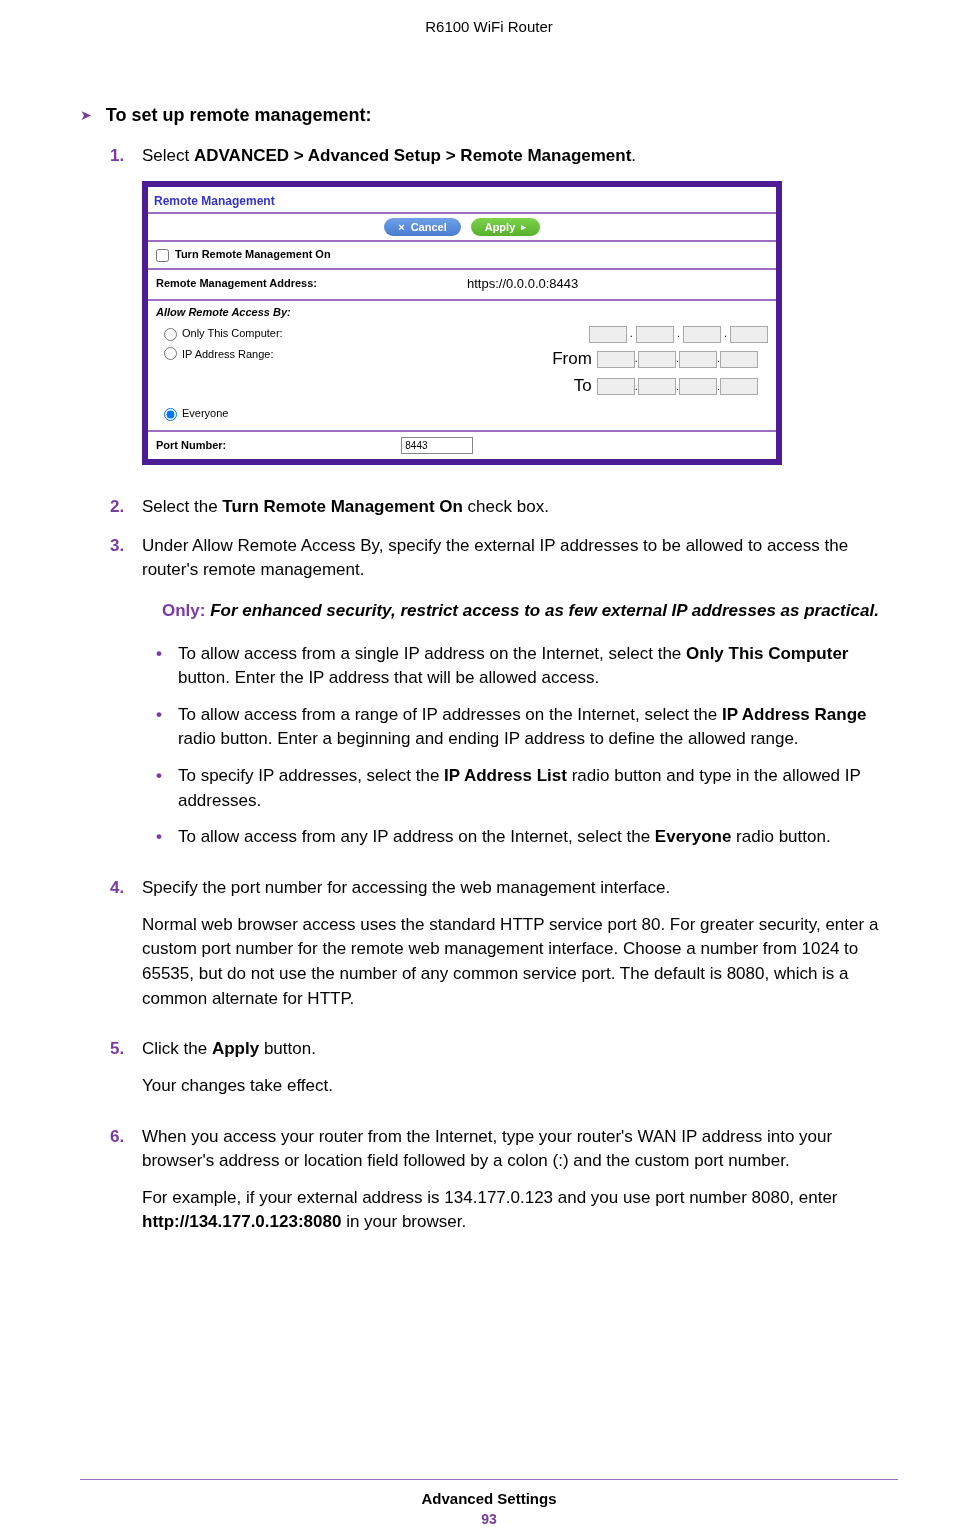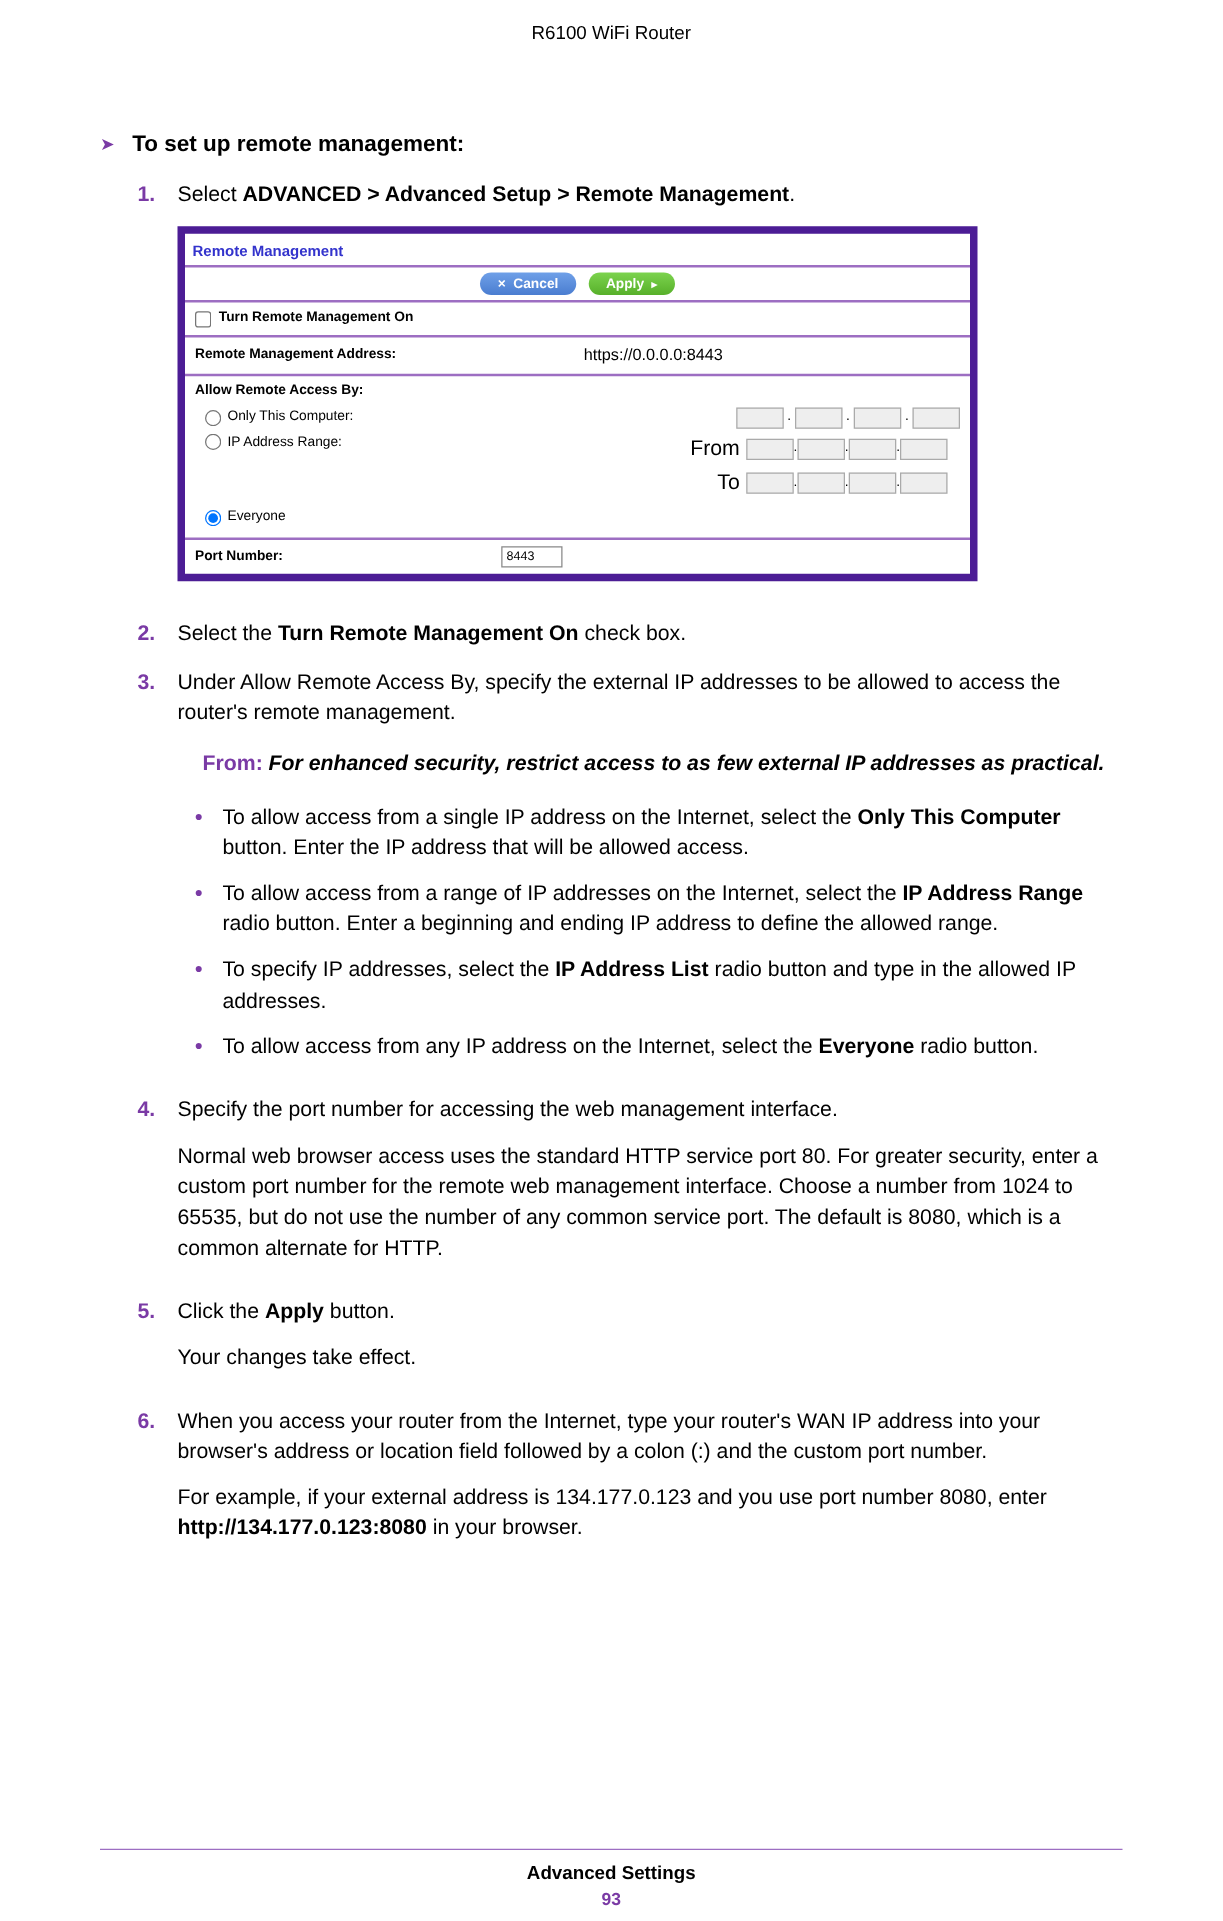--- a/index.html
+++ b/index.html
@@ -124,21 +124,21 @@
     }
     .panel-row .chk { margin-right: 6px; }
     .panel-row .lbl { font-weight: bold; font-size: 11px; }
     .addr-row { display: flex; }
     .addr-row .lbl { flex: 0 0 auto; }
     .addr-row .val { margin-left: 150px; font-size: 13px; }
     .allow-section {
       border-bottom: 2px solid #9d6ec2;
       padding: 4px 8px 6px 8px;
     }
-    .allow-section .lbl { font-weight: bold; font-size: 11px; display:block; margin-bottom:3px;}
+    .allow-section .lbl { font-weight: bold; font-size: 11px; display:block; margin-bottom:3px;font-style:italic;}
     .radio-row {
       display: flex;
       align-items: center;
       padding: 2px 0 2px 8px;
       font-size: 11px;
     }
     .radio-row input { margin-right: 5px; }
     .ip-grid {
       display: flex;
       align-items: center;
@@ -152,21 +152,21 @@
       border: 1px solid #aaa;
       background: #eee;
       display:inline-block;
     }
     .ip-dot { font-size: 11px; }
     .ip-line { display: flex; align-items: center; justify-content: flex-end; margin-bottom: 3px; padding-right:10px;}
     .range-inputs { flex:1; }
     .port-row { display: flex; align-items: flex-end; padding: 5px 8px; }
     .port-row .lbl { font-weight: bold; font-size: 11px; }
     .port-input {
-      width: 49px;
+      width: 72px;
       height: 17px;
       border: 1px solid #888;
       font-size: 10px;
       padding: 1px 3px;
       margin-left: 175px;
     }
     
     .footer {
       position: absolute;
       bottom: 10px;
@@ -279,21 +279,21 @@
         <span>Select the </span><span class="bold">Turn Remote Management On</span><span> check box.</span>
       </div>
     </li>
 
     <li>
       <span class="num">3.</span>
       <div class="body">
         <p>Under Allow Remote Access By, specify the external IP addresses to be allowed to access the router's remote management.</p>
 
         <div class="note">
-          <span class="label">From:  </span><span class="text">For enhanced security, restrict access to as few external IP addresses as practical.</span>
+          <span class="label">Only:  </span><span class="text">For enhanced security, restrict access to as few external IP addresses as practical.</span>
         </div>
 
         <ul class="bullets">
           <li>
             <span class="dot">•</span>
             <div><span>To allow access from a single IP address on the Internet, select the </span><span class="bold">Only This Computer</span><span> button. Enter the IP address that will be allowed access.</span></div>
           </li>
           <li>
             <span class="dot">•</span>
             <div><span>To allow access from a range of IP addresses on the Internet, select the </span><span class="bold">IP Address Range</span><span> radio button. Enter a beginning and ending IP address to define the allowed range.</span></div>

